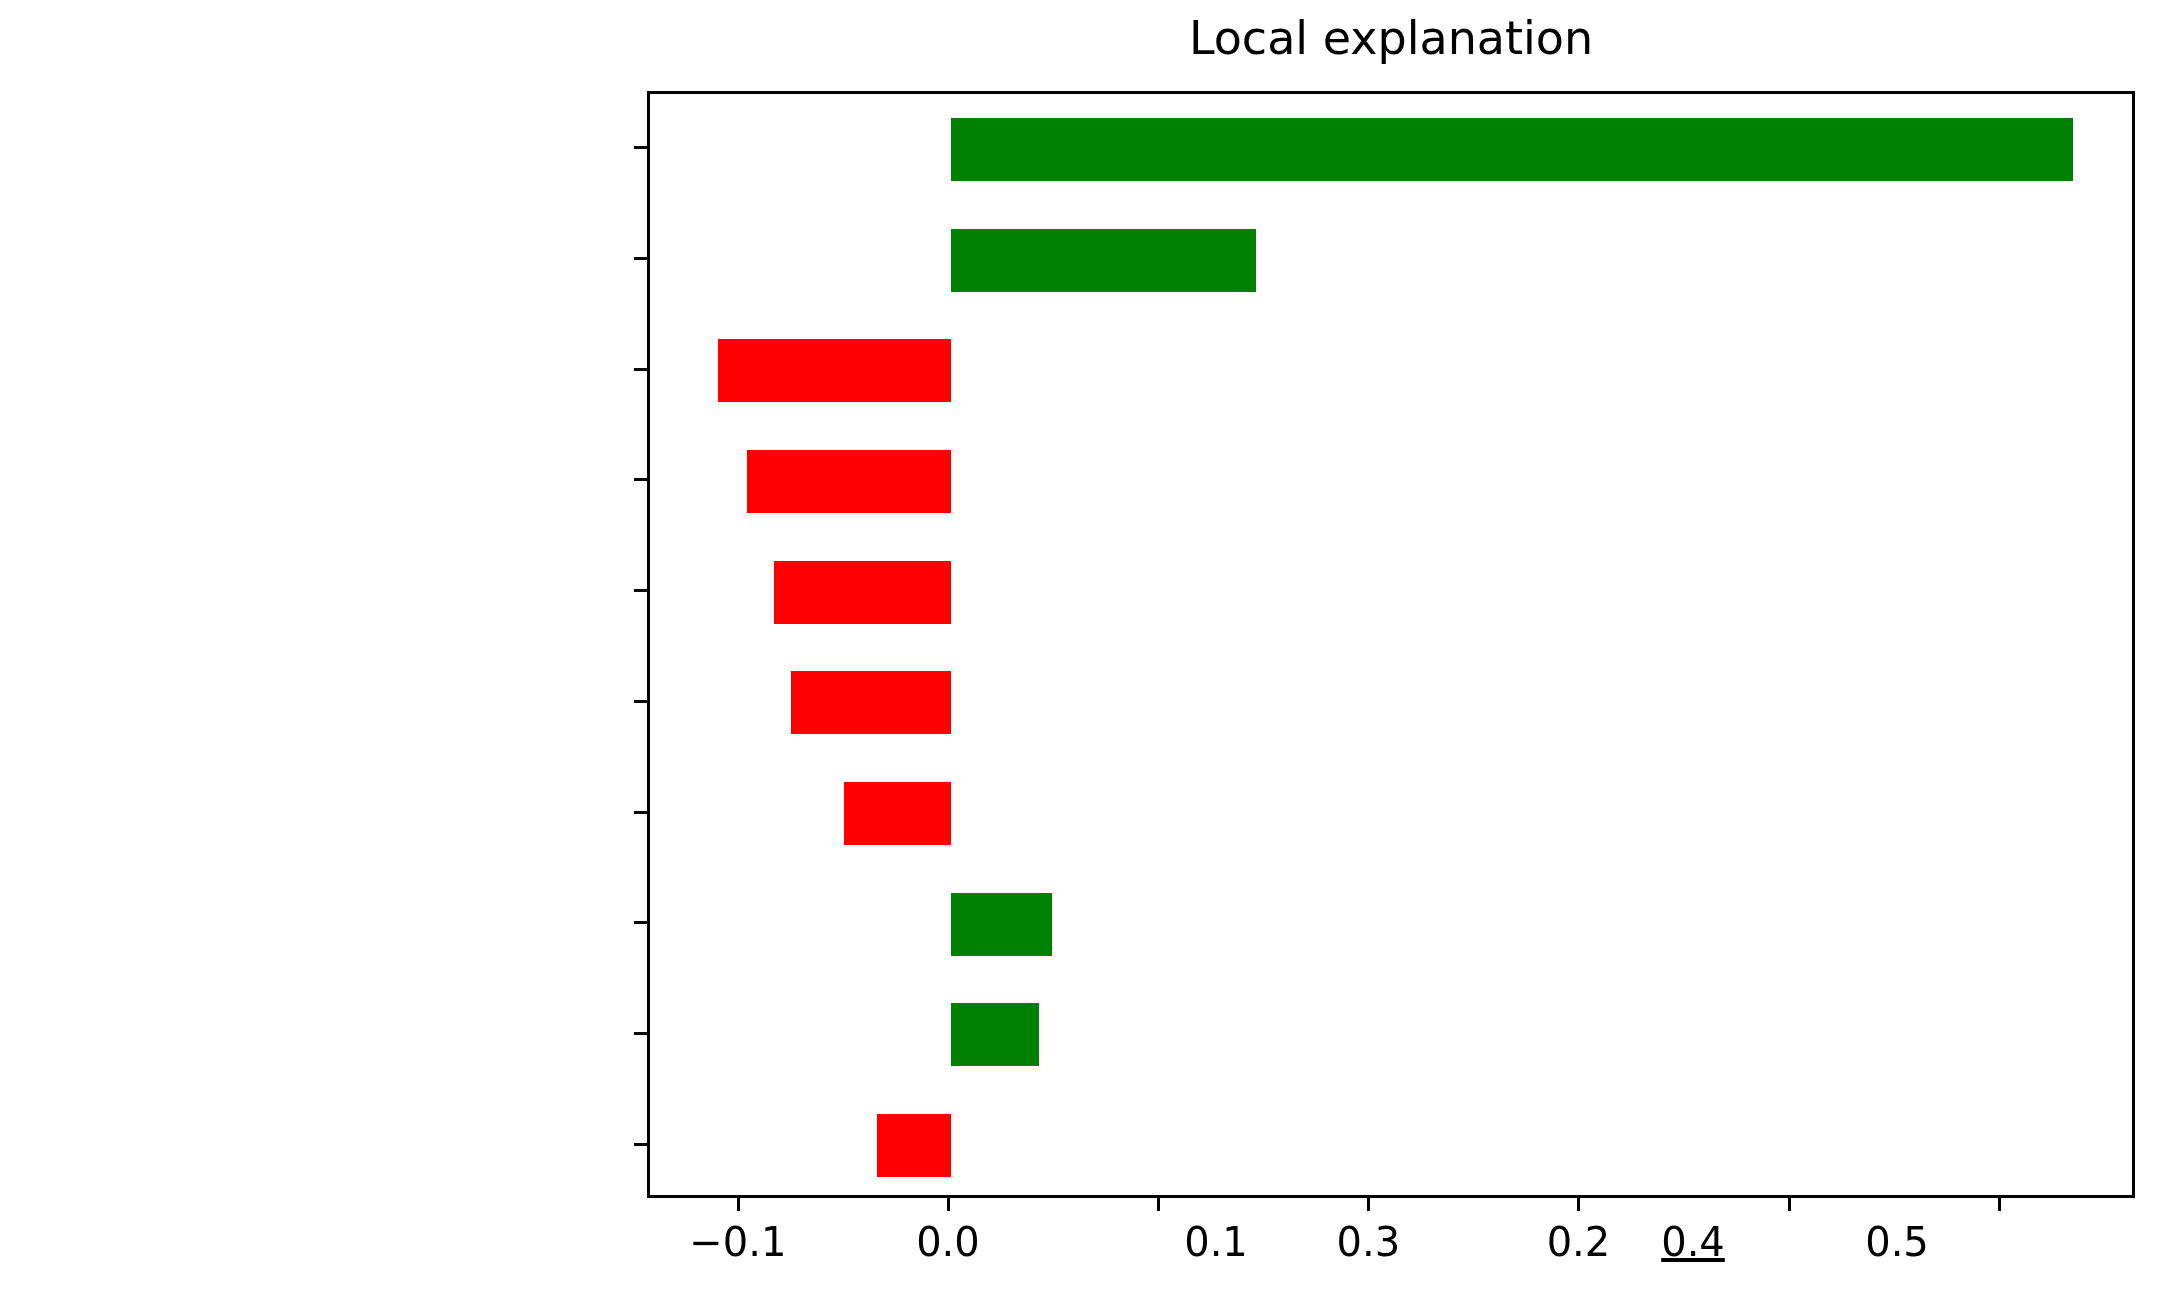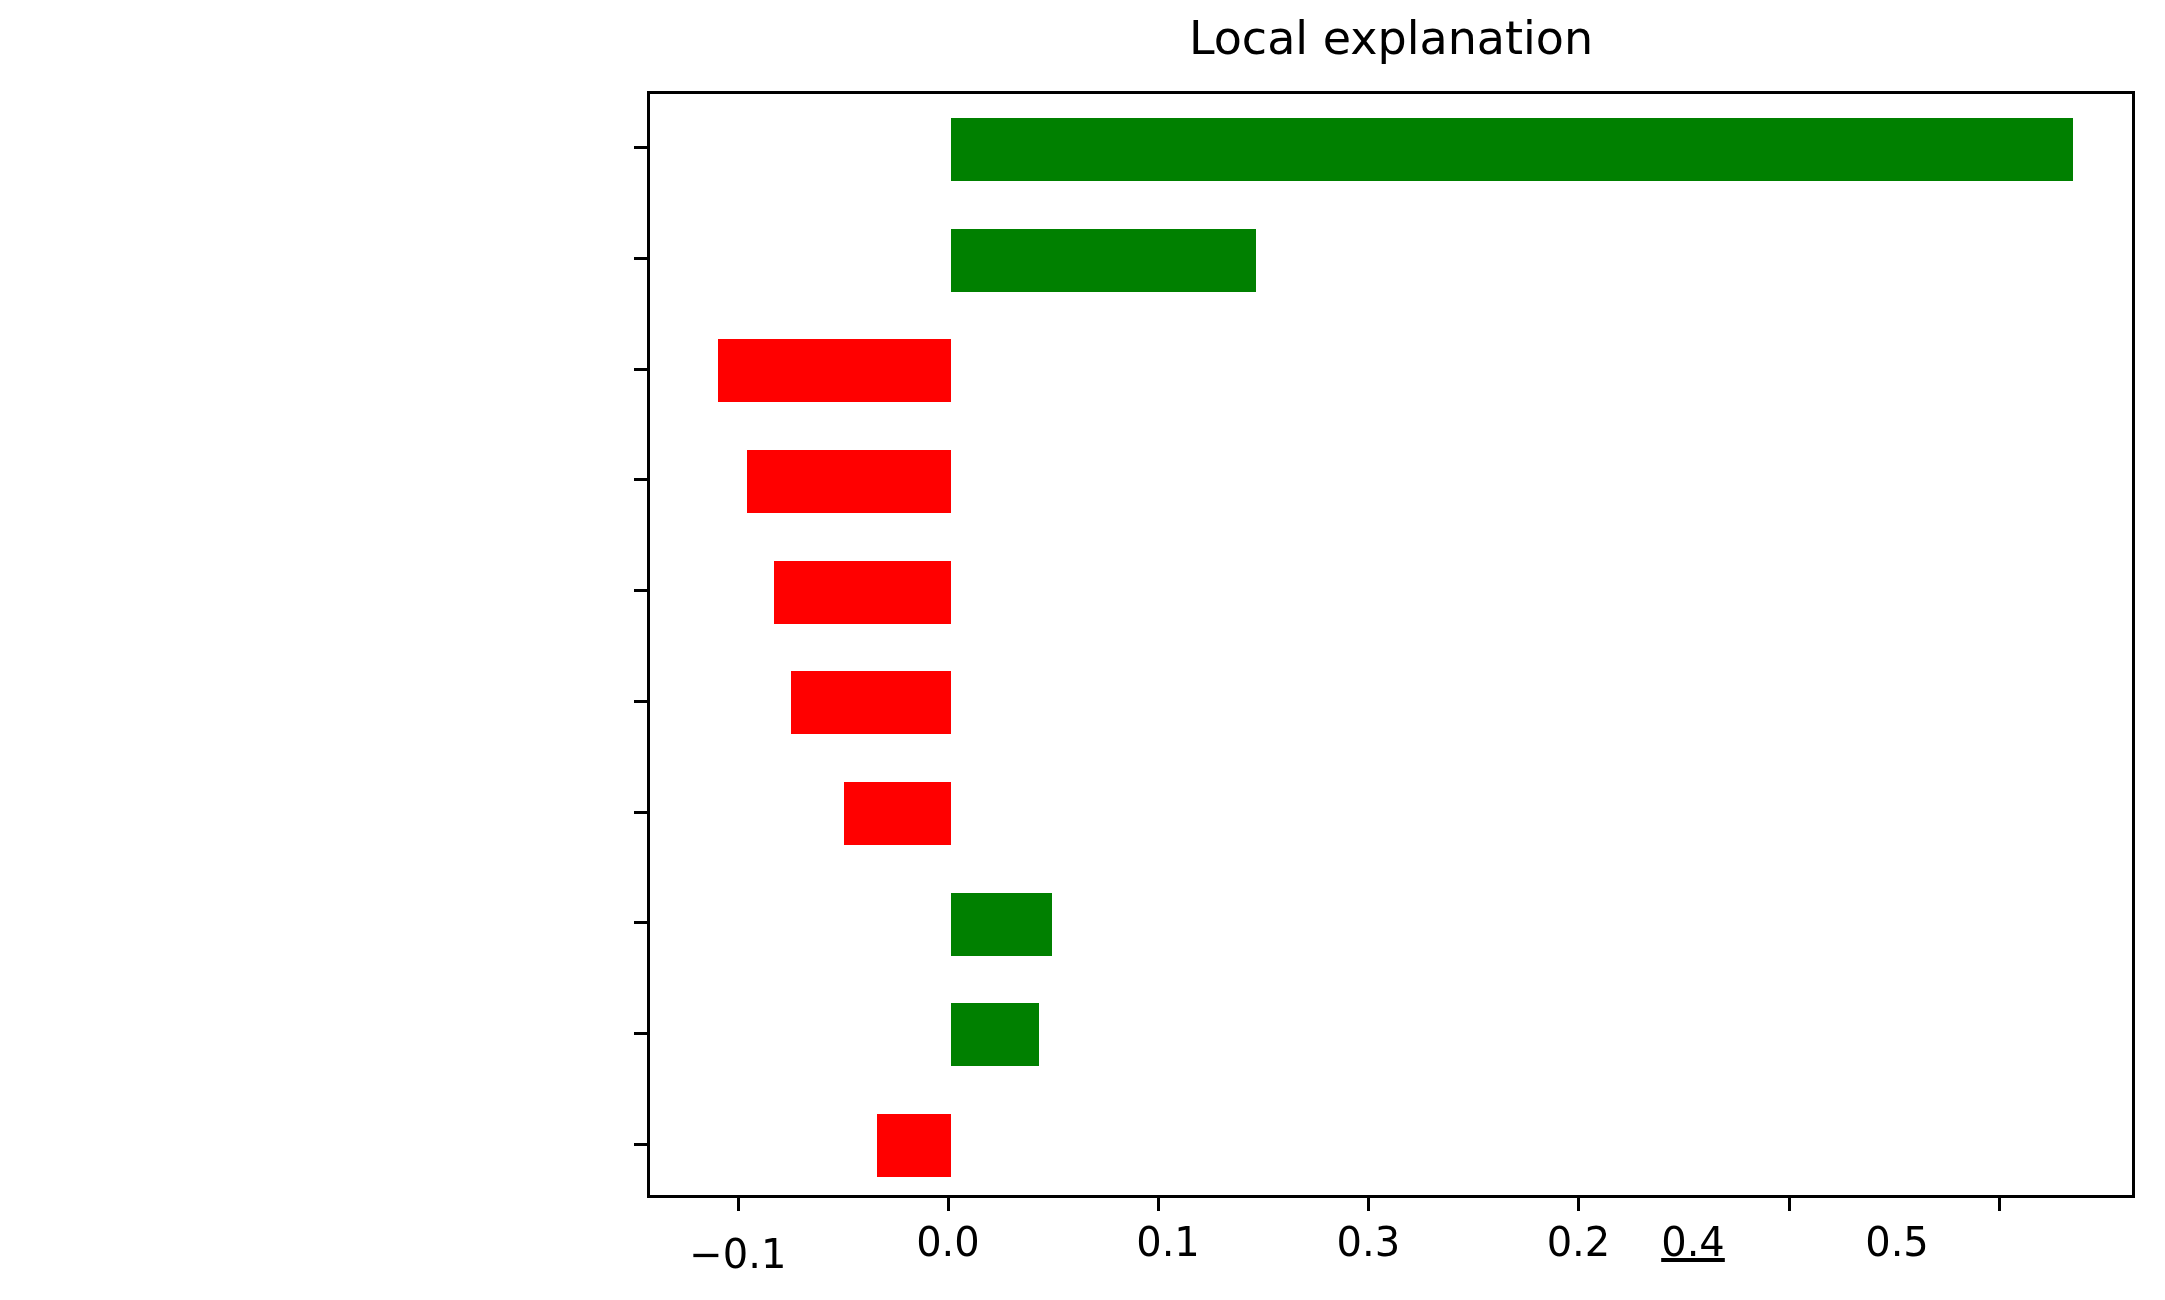--- a/index.html
+++ b/index.html
@@ -106,25 +106,25 @@
       <div class="ytick-mark" style="top: 478.45px;"></div>
       <div class="ytick-mark" style="top: 589.15px;"></div>
       <div class="ytick-mark" style="top: 699.85px;"></div>
       <div class="ytick-mark" style="top: 810.55px;"></div>
       <div class="ytick-mark" style="top: 921.25px;"></div>
       <div class="ytick-mark" style="top: 1031.95px;"></div>
       <div class="ytick-mark" style="top: 1142.65px;"></div>
     </div>
   <div id="x-axis">
       <div class="xtick-mark" style="left: 736.793px;"></div>
-      <div class="xtick-label" style="left: 737.793px; margin-top: 12px;">−0.1</div>
+      <div class="xtick-label" style="left: 737.793px;">−0.1</div>
       <div class="xtick-mark" style="left: 946.963px;"></div>
       <div class="xtick-label" style="left: 947.963px; text-align: right;">0.0</div>
       <div class="xtick-mark" style="left: 1157.13px;"></div>
-      <div class="xtick-label" style="left: 1168px;">0.1</div>
+      <div class="xtick-label" style="left: 1216px;">0.1</div>
       <div class="xtick-mark" style="left: 1367.3px;"></div>
       <div class="xtick-label" style="left: 1368.3px;">0.3</div>
       <div class="xtick-mark" style="left: 1577.47px;"></div>
       <div class="xtick-label" style="left: 1578.47px;">0.2</div>
       <div class="xtick-mark" style="left: 1787.64px;"></div>
       <div class="xtick-label" style="left: 1693px; text-decoration: underline;">0.4</div>
       <div class="xtick-mark" style="left: 1997.81px;"></div>
       <div class="xtick-label" style="left: 1897px;">0.5</div>
     </div>
 

